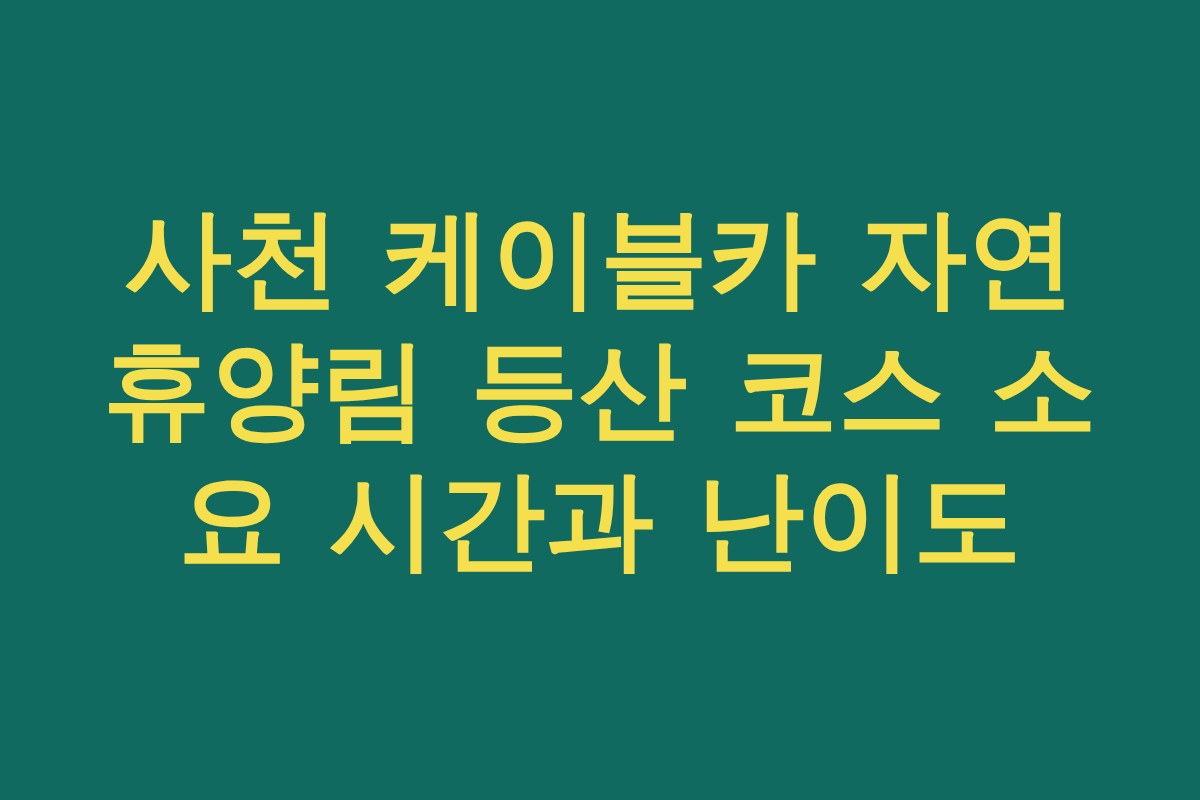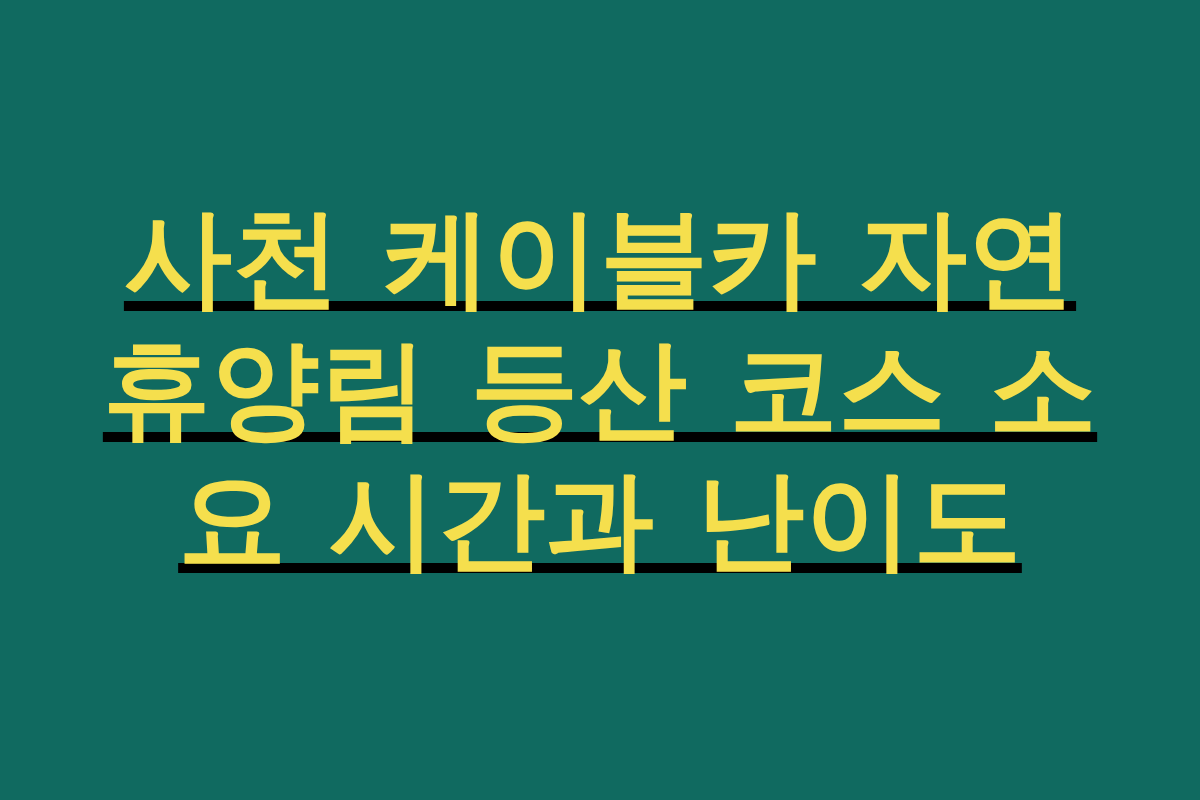--- a/index.html
+++ b/index.html
@@ -17,21 +17,20 @@
 
   #title-card {
     position: relative;
     box-sizing: border-box;
     width: 1200px;
     height: 800px;
     background-color: #106A60;
     display: flex;
     align-items: center;
     justify-content: center;
-    text-decoration: underline;
   }
 
   #headline {
     width: 1010px;
     margin: 0;
     padding: 0;
     text-align: center;
     color: #F5DF4D;
     font-family: "DejaVu Sans", "Liberation Sans", sans-serif;
     font-weight: 700;

